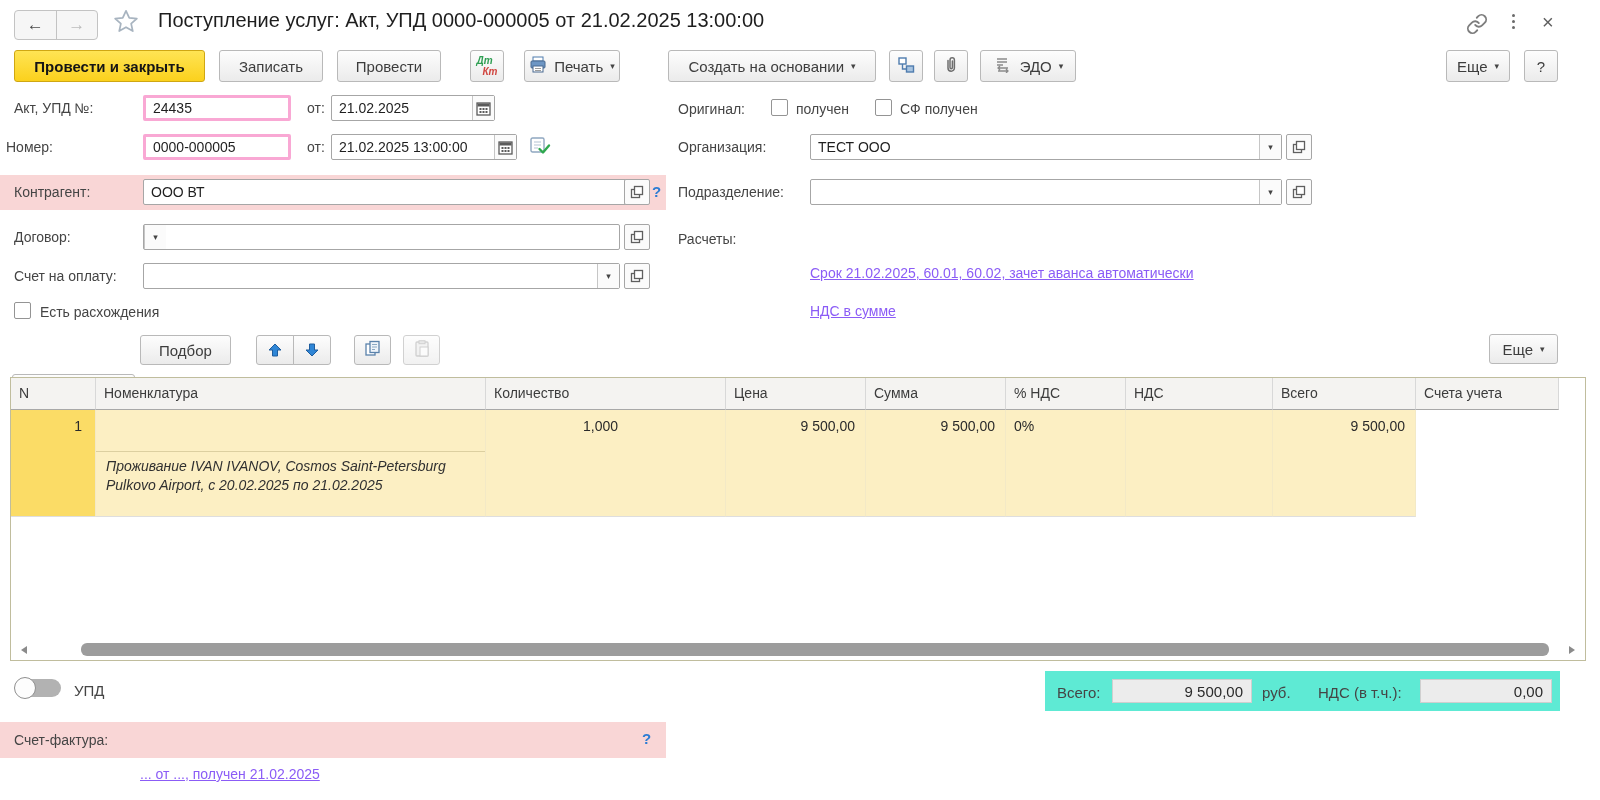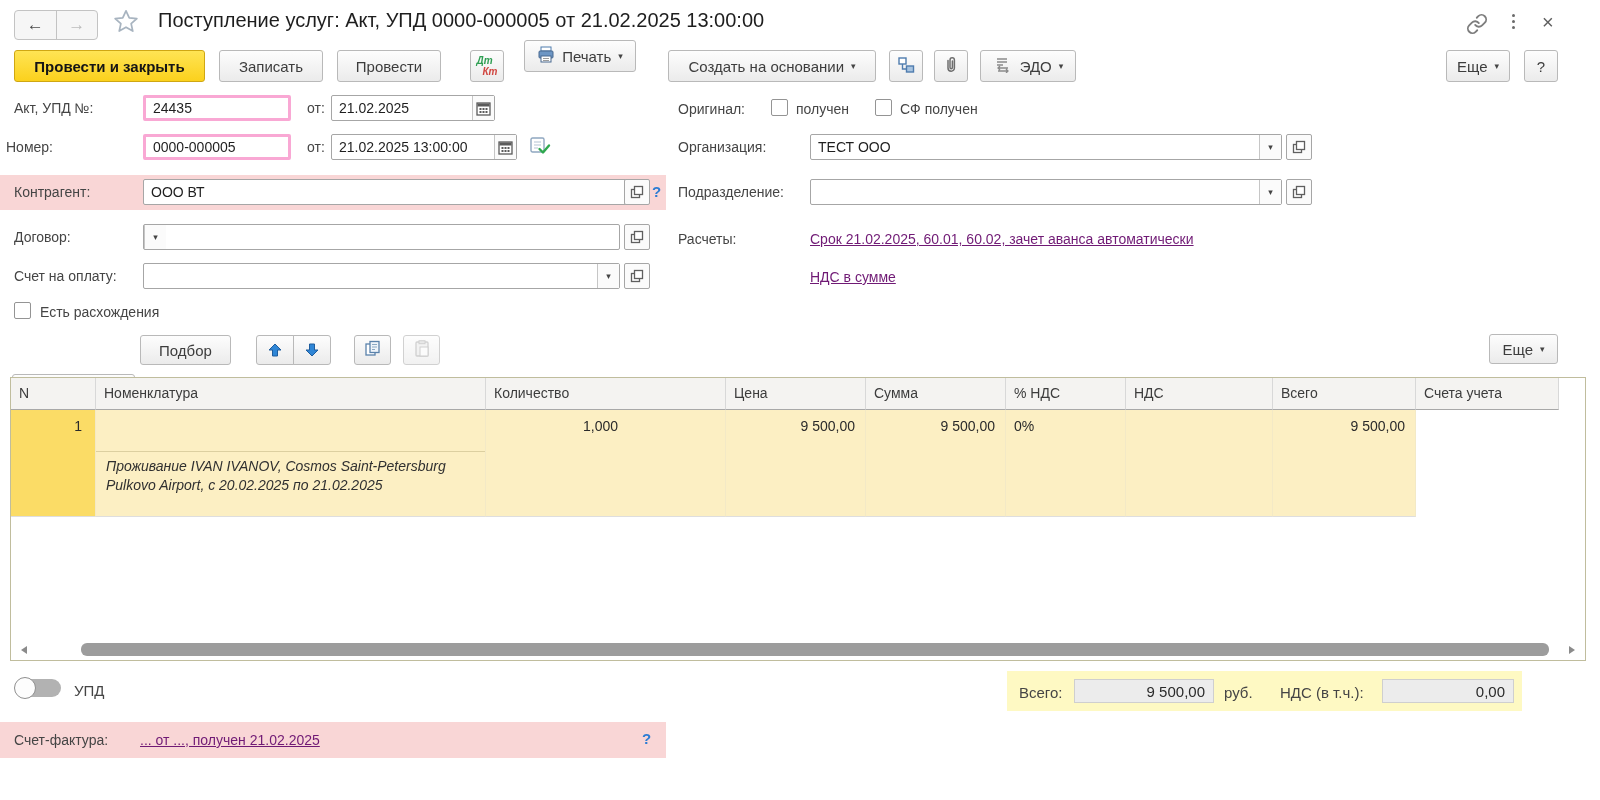--- a/index.html
+++ b/index.html
@@ -2,21 +2,21 @@
 <html><head>
 <meta charset="utf-8">
 <style>
   * { margin:0; padding:0; box-sizing:border-box; }
   html,body { background:#fff; }
   body { font-family:"Liberation Sans", sans-serif; }
   .screen { position:relative; width:1600px; height:800px; background:#fff; overflow:hidden; }
 
   .abs { position:absolute; }
   .label { position:absolute; font-size:14px; color:#454545; white-space:nowrap; }
-  .link { color:#701a75; text-decoration:underline; font-size:14px; cursor:pointer; white-space:nowrap; }
+  .link { color:#8b5cf6; text-decoration:underline; font-size:14px; cursor:pointer; white-space:nowrap;margin-top:34px; }
 
   
   .btn { position:absolute; display:flex; align-items:center; justify-content:center; gap:7px;
          height:32px; background:linear-gradient(#fdfdfd,#ebebeb); border:1px solid #b9b9b9;
          border-radius:3px; font-size:15px; color:#3d3d3d; cursor:pointer; }
   .btn-sm { height:30px; }
   .btn-yellow { background:linear-gradient(#ffe454,#fbd11d); border-color:#cfa713; color:#151515; font-weight:bold; }
   .caret { font-size:9px; color:#444; line-height:1; }
 
   
@@ -59,21 +59,21 @@
   .num { text-align:right; padding:8px 10px 0 4px; }
   .scrollbar-h { position:absolute; left:4px; right:4px; bottom:3px; height:15px; }
   .thumb { position:absolute; left:66px; right:32px; top:1px; height:13px; background:#9c9c9c; border-radius:6px; }
   .tri-l { position:absolute; left:6px; top:4px; width:0; height:0; border-right:6px solid #8b8b8b; border-top:4px solid transparent; border-bottom:4px solid transparent; }
   .tri-r { position:absolute; right:6px; top:4px; width:0; height:0; border-left:6px solid #8b8b8b; border-top:4px solid transparent; border-bottom:4px solid transparent; }
 
   
   .toggle { position:absolute; left:14px; top:677px; width:48px; height:22px; cursor:pointer; }
   .toggle .track { position:absolute; left:3px; top:2px; width:44px; height:18px; background:#b2b2b2; border-radius:9px; }
   .toggle .knob { position:absolute; left:0; top:0; width:22px; height:22px; background:#fdfdfd; border:1px solid #8f8f8f; border-radius:50%; }
-  .totals { position:absolute; left:1007px; top:671px; width:515px; height:40px; background:#fef9c3; }
+  .totals { position:absolute; left:1045px; top:671px; width:515px; height:40px; background:#5eead4; }
   .tot-field { position:absolute; top:8px; height:24px; background:#ececec; border:1px solid #cfcfcf;
                display:flex; align-items:center; justify-content:flex-end; padding:0 8px; font-size:15px; color:#2a2a2a; }
   .tot-lbl { position:absolute; top:13px; font-size:15px; color:#454545; }
 </style>
 </head>
 <body>
 
 <div class="screen">
 
   <div class="nav-group">
@@ -104,21 +104,21 @@
   <button class="btn" style="left:219px; top:50px; width:104px;">Записать</button>
   <button class="btn" style="left:337px; top:50px; width:104px;">Провести</button>
 
   <button class="btn" style="left:470px; top:50px; width:34px;font-style:italic;">
     <span class="dtkt">
       <span class="dt">Дт</span>
       <span class="kt">Кт</span>
     </span>
   </button>
 
-  <button class="btn" style="left:524px; top:40px; width:112px;">
+  <button class="btn" style="left:524px; top:50px; width:96px;">
     <span>
       <svg width="18" height="18" viewBox="0 0 18 18">
         <rect x="4" y="1" width="10" height="4" fill="#fff" stroke="#4f7cae"></rect>
         <rect x="2" y="5" width="14" height="7" rx="1" fill="#6d96c4" stroke="#48688f"></rect>
         <rect x="4" y="10" width="10" height="6" fill="#fff" stroke="#48688f"></rect>
         <line x1="6" y1="12.5" x2="12" y2="12.5" stroke="#9b9b9b"></line>
         <line x1="6" y1="14.5" x2="12" y2="14.5" stroke="#9b9b9b"></line>
       </svg>
     </span>
     <span>Печать</span>

